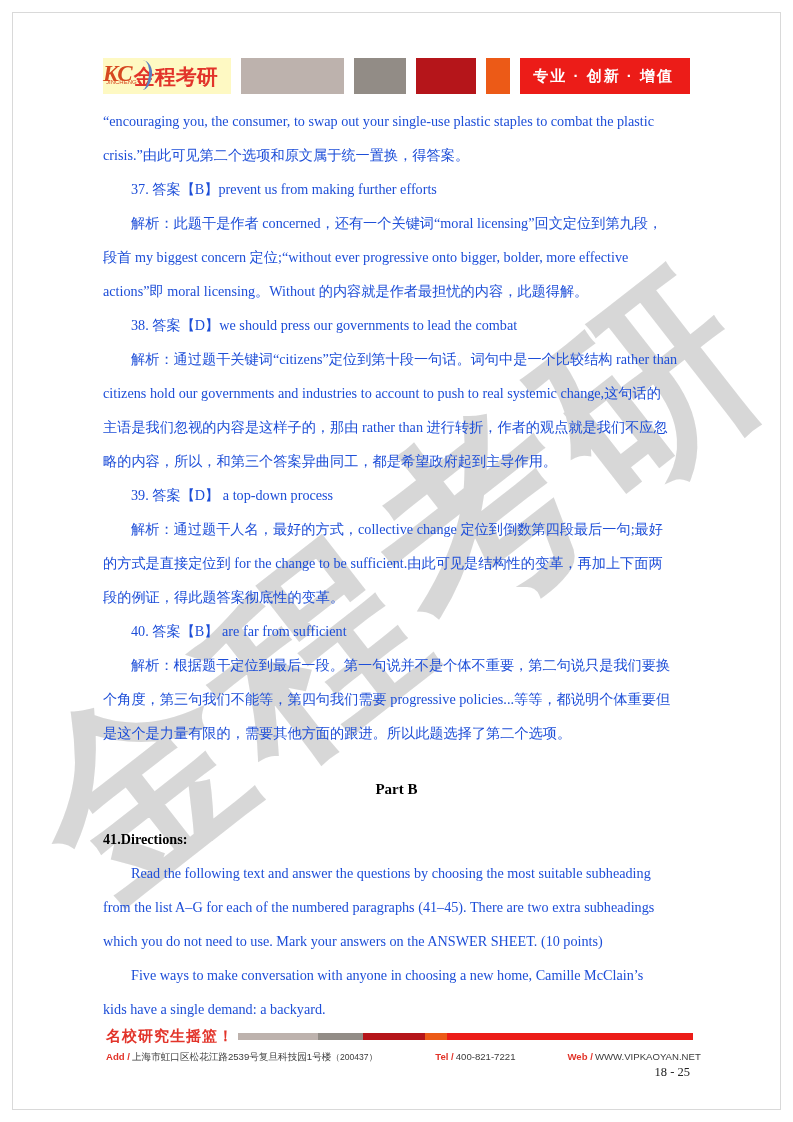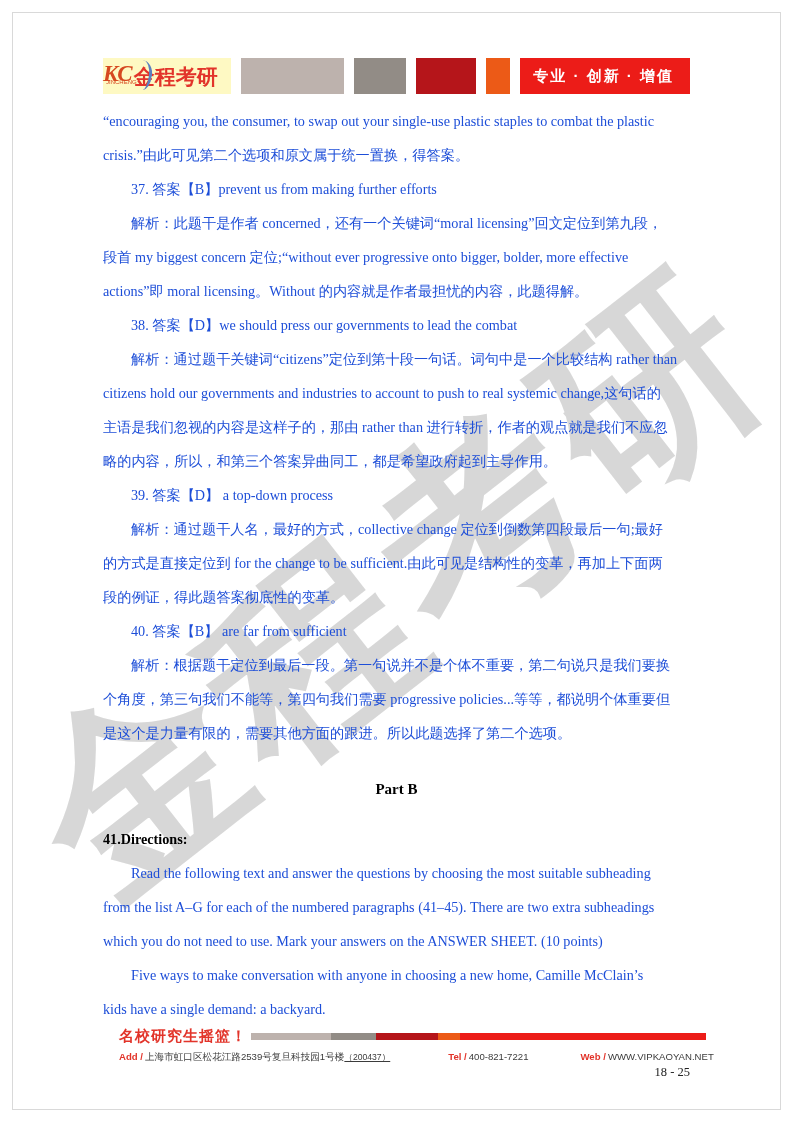--- a/index.html
+++ b/index.html
@@ -176,21 +176,21 @@
     position: absolute;
     right: 103px;
     top: 1065px;
     font-size: 12.5px;
     color: #222;
     z-index: 3;
     font-family: "Liberation Serif", serif;
   }
   .footer {
     position: absolute;
-    left: 119px;
+    left: 106px;
     top: 1028px;
     width: 587px;
     z-index: 3;
   }
   .footer-top {
     display: flex;
     align-items: center;
     height: 16px;
   }
   .footer-slogan {
@@ -226,21 +226,21 @@
     white-space: nowrap;
   }
   .fi-label {
     color: #e2342a;
     font-weight: 700;
     margin-right: 2px;
   }
   .fi-add { flex: 0 0 auto; }
   .fi-tel { margin-left: 58px; flex: 0 0 auto; text-align: right; }
   .fi-web { margin-left: 52px; flex: 0 0 auto; }
-  .fi-zip { font-size: 8.6px; text-decoration: underline; }
+  .fi-zip { font-size: 8.6px; }
 </style>
 </head>
 <body>
 
 <div class="page">
 
   <div class="page-frame"></div>
 
   <div class="watermark">金程考研</div>
 

